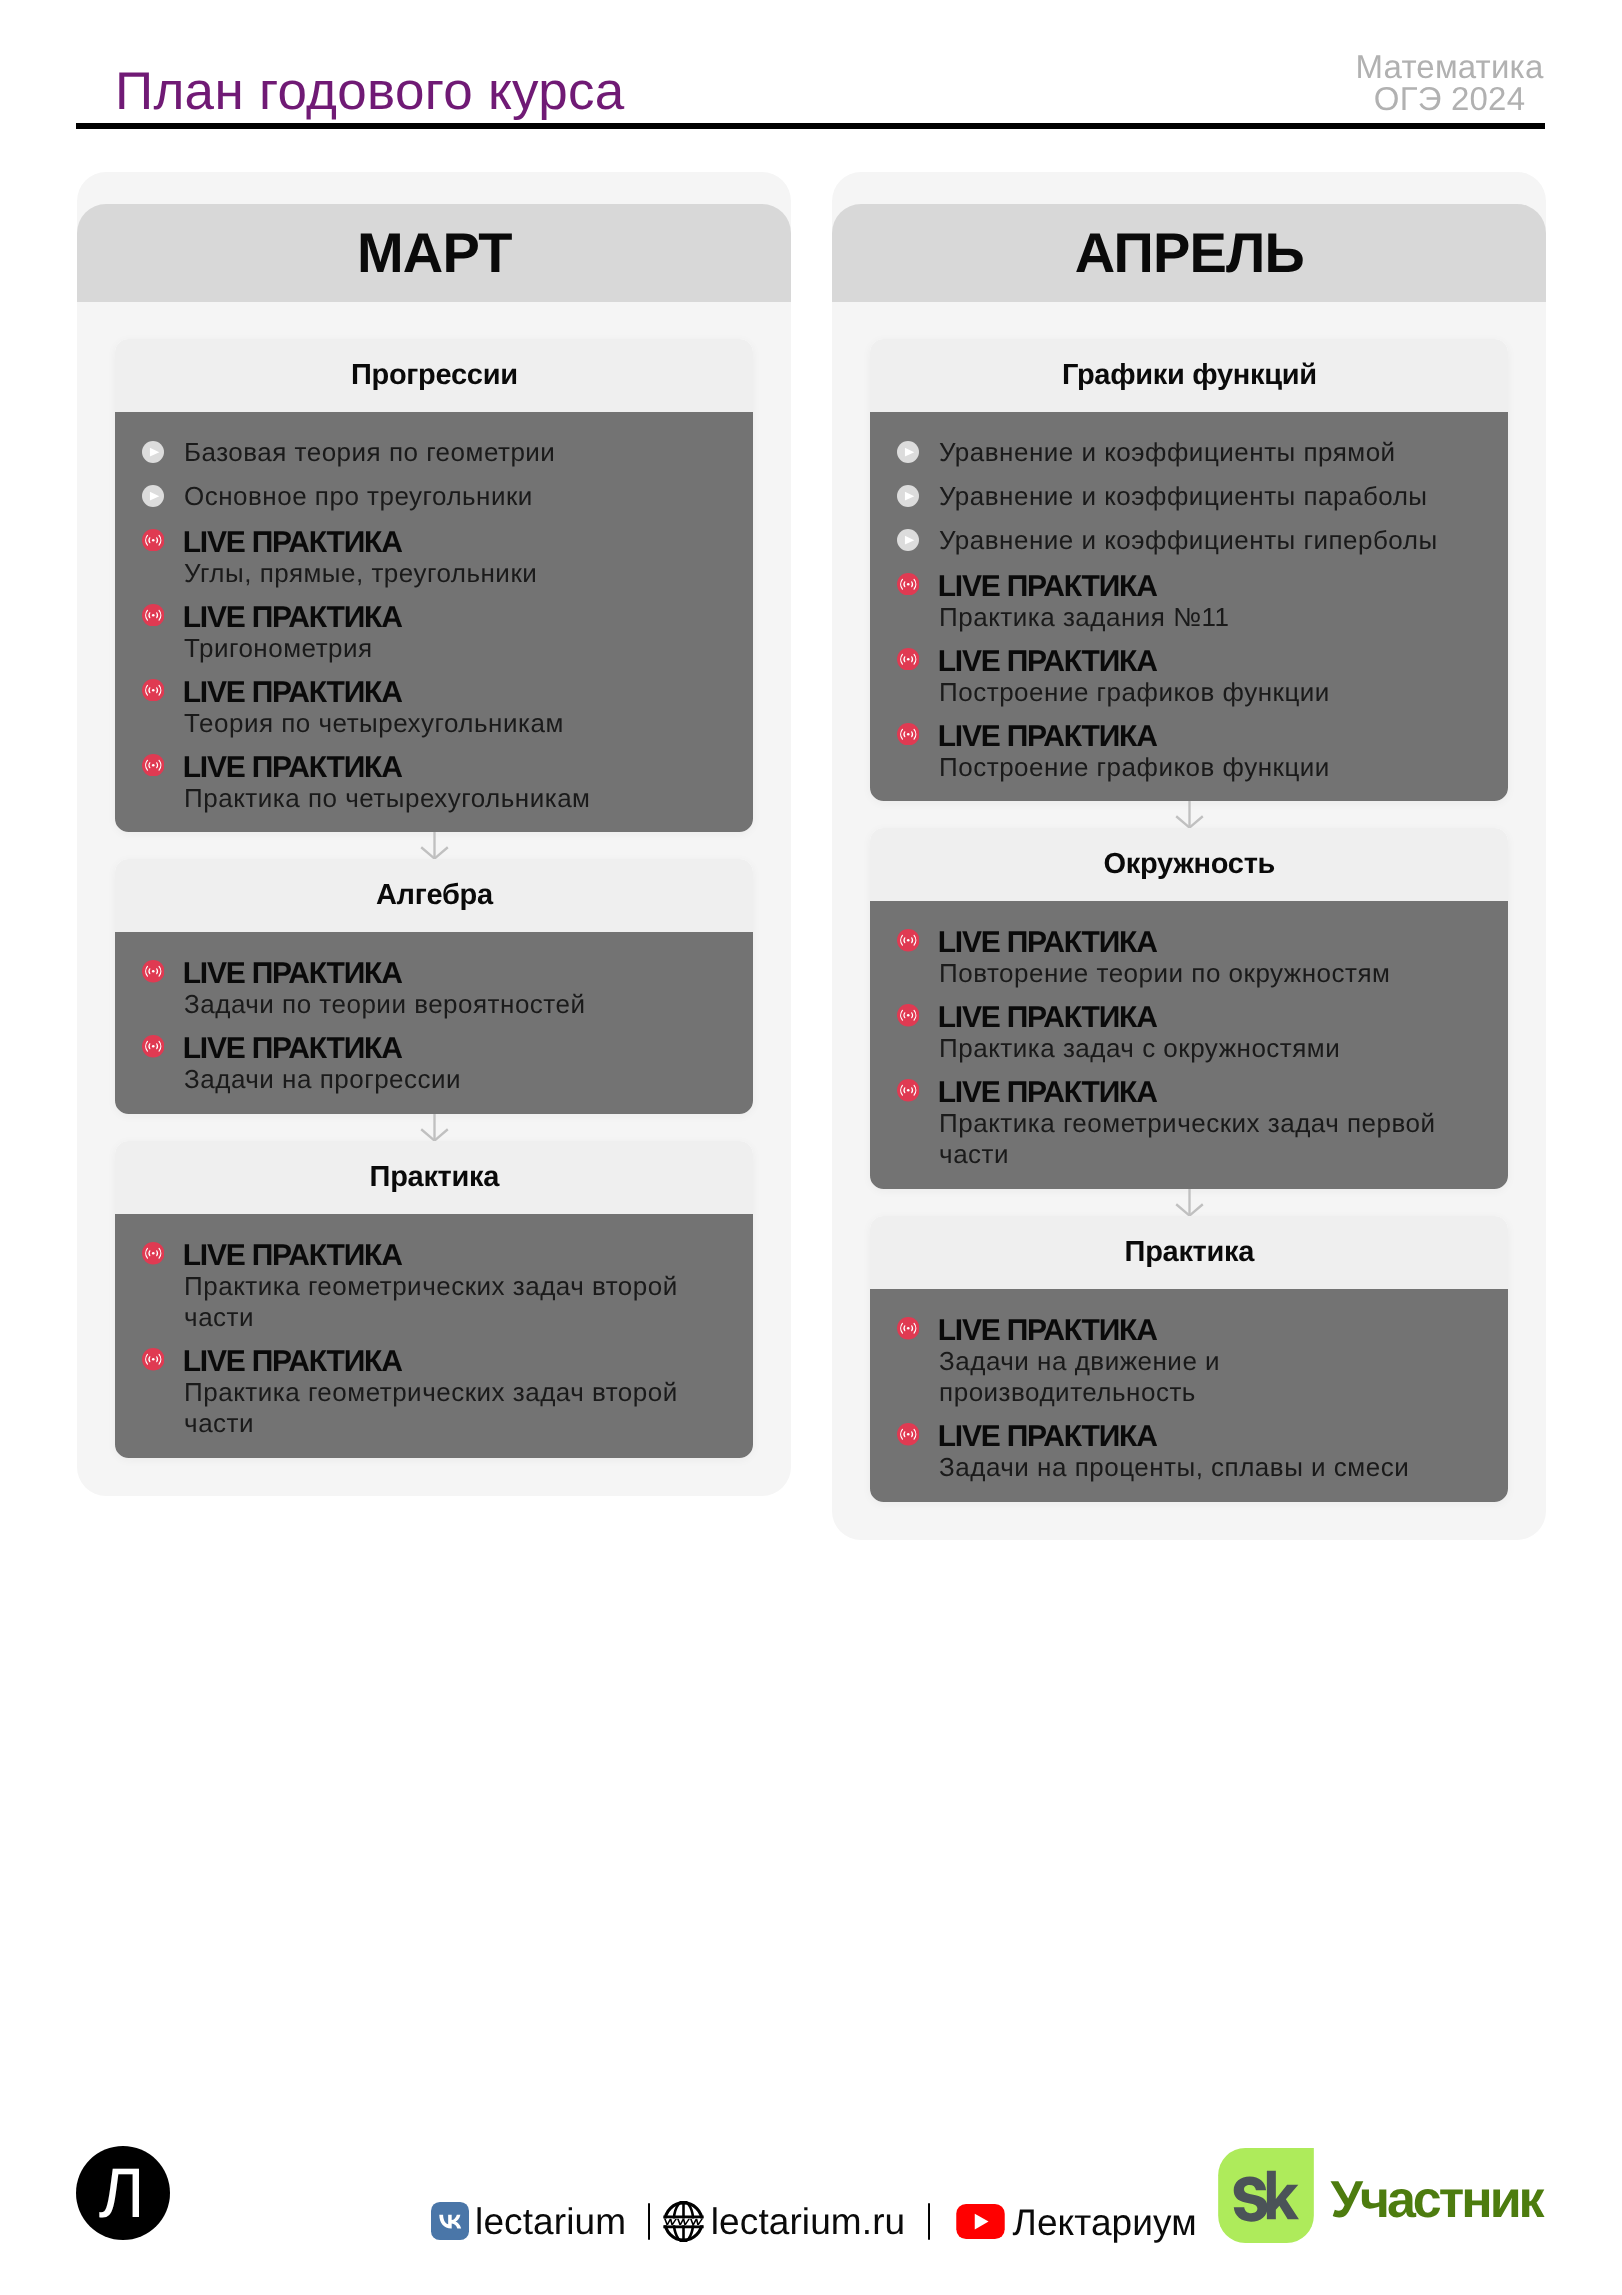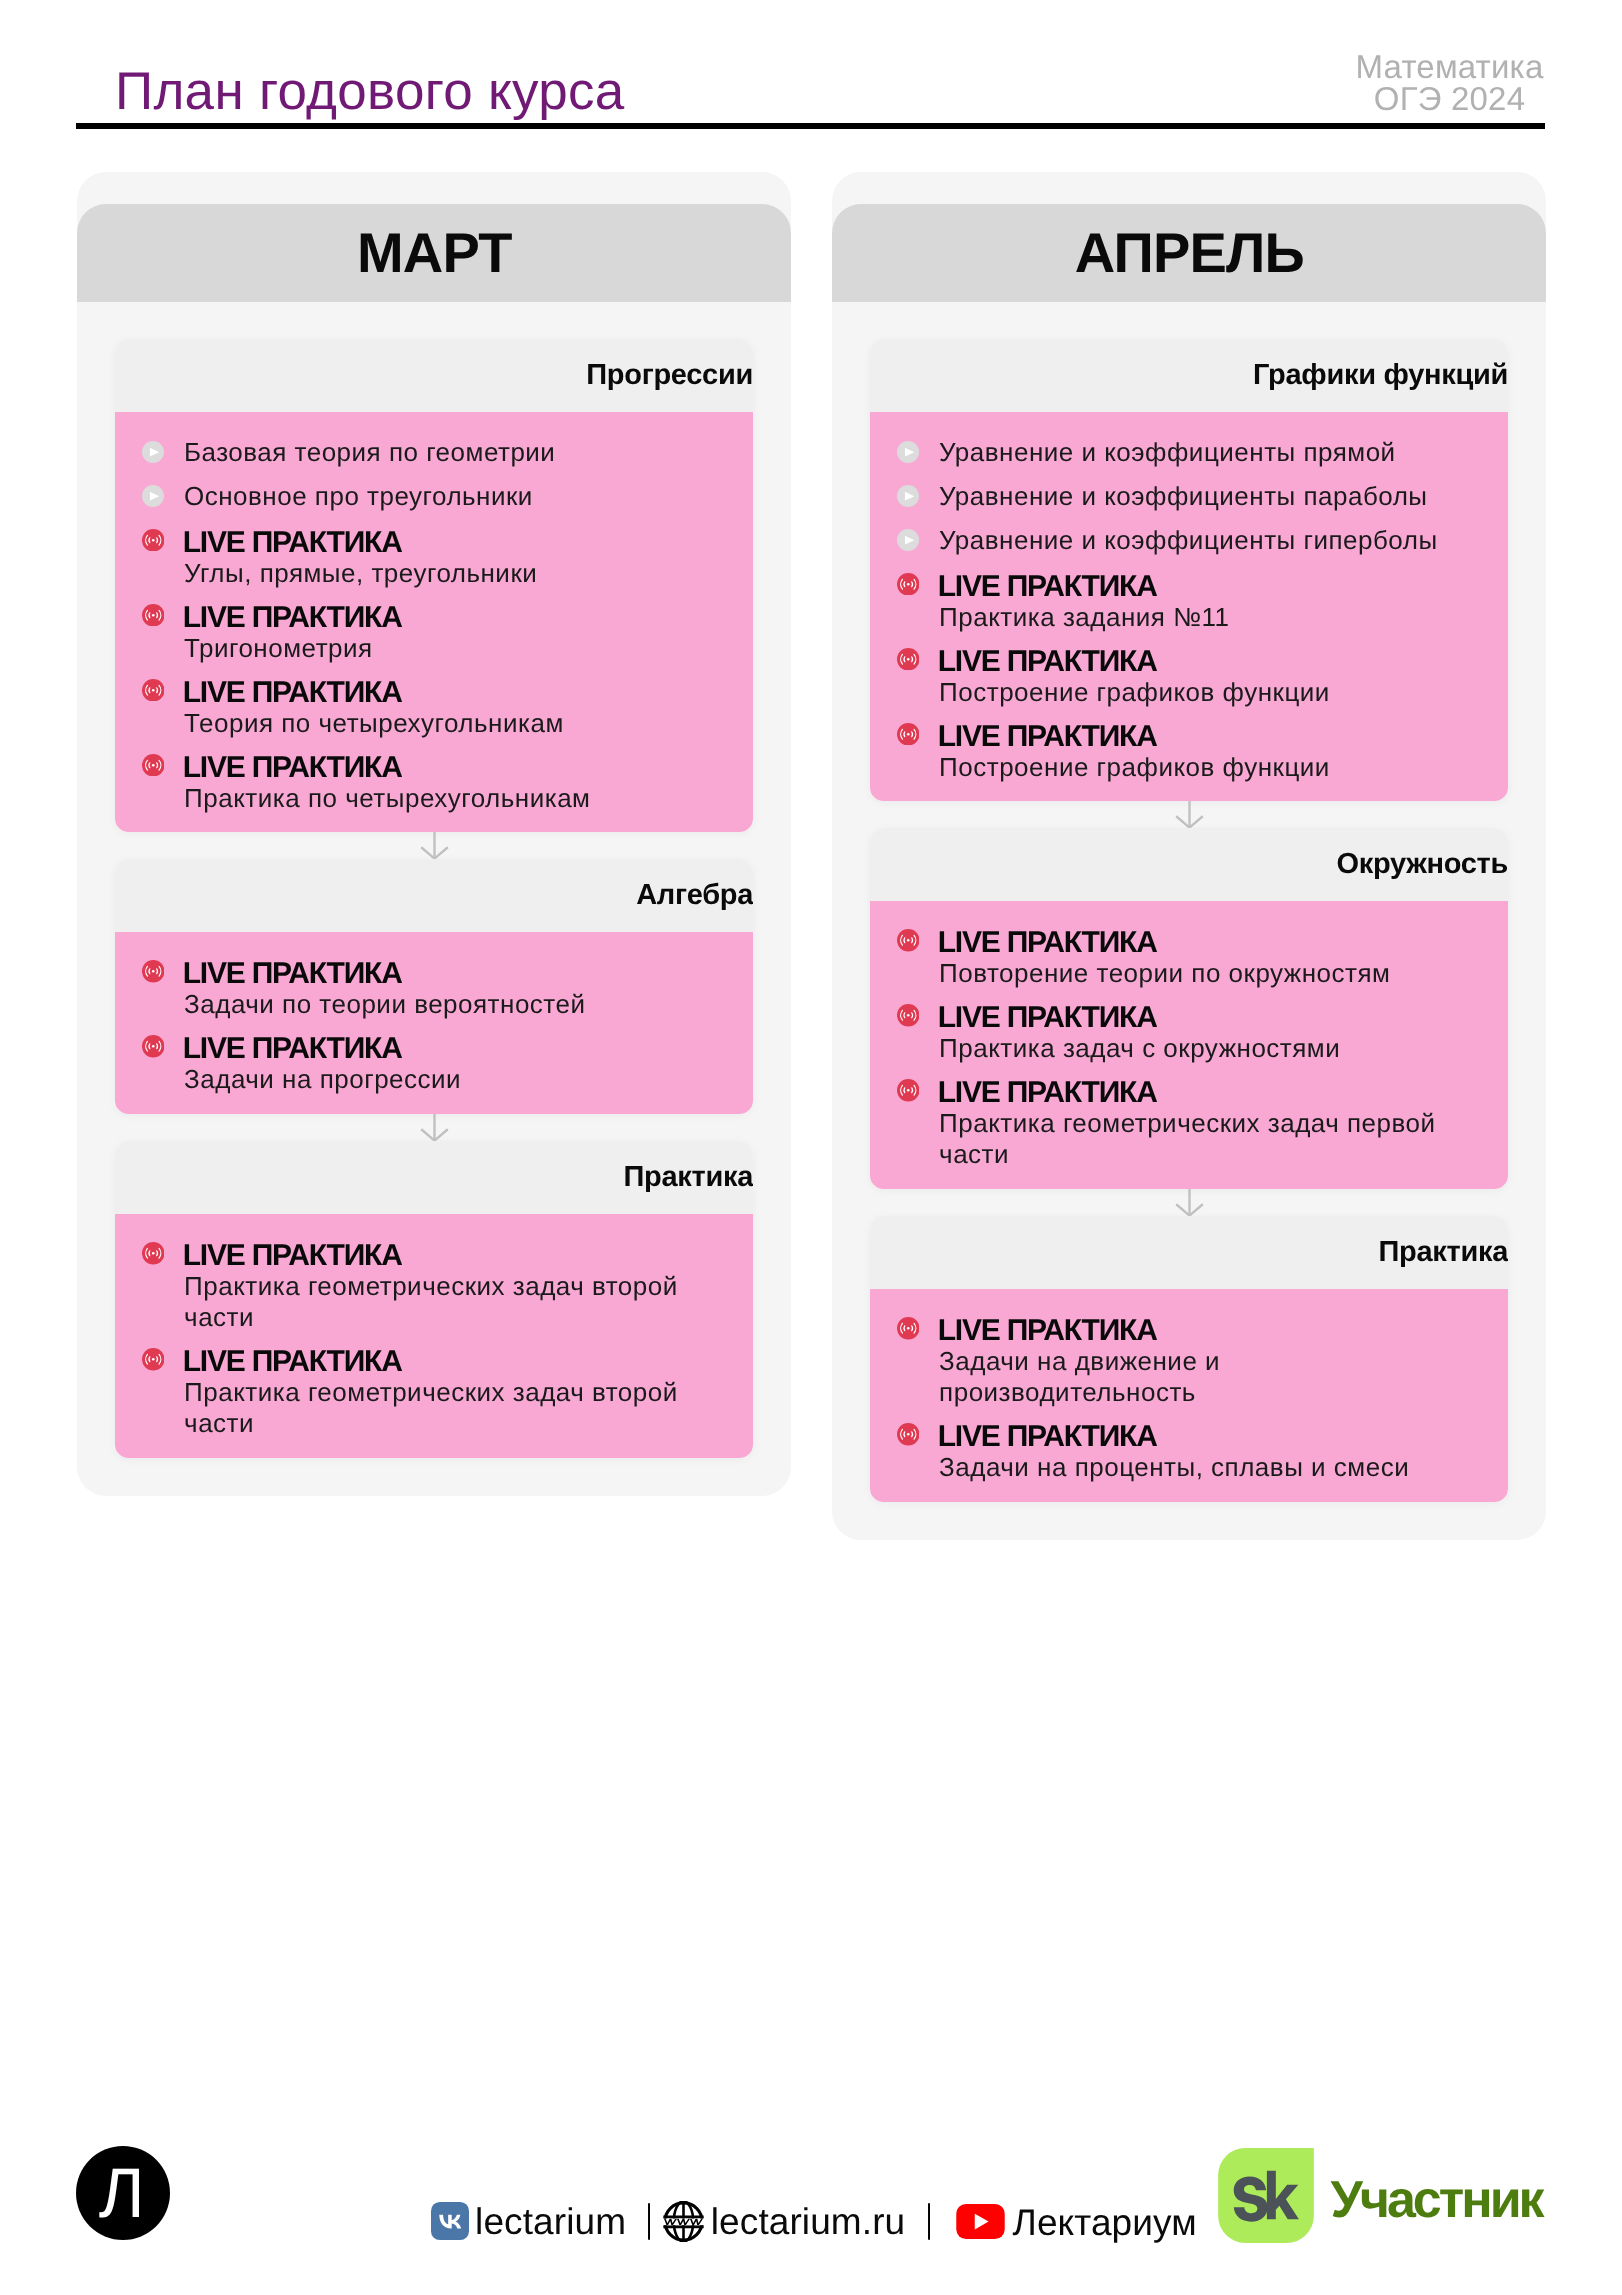--- a/index.html
+++ b/index.html
@@ -24,24 +24,24 @@
   .col-right{left:832px;}
   .col-head{height:98px;background:#d8d8d8;border-radius:29px 29px 0 0;
             display:flex;align-items:center;justify-content:center;margin-top:32px;}
   .col-head-txt{font-size:56px;font-weight:bold;color:#0a0a0a;line-height:1;
                 letter-spacing:-0.8px;padding-left:0.7px;}
   .col-body{padding:37px 38px 38px 38px;}
 
   
   .sect{border-radius:13.6px;background:#ffffff;overflow:hidden;box-shadow:0 2px 9.5px rgba(0,0,0,0.045);}
   .sect-head{height:73px;background:#efefef;
-             display:flex;align-items:center;justify-content:flex-end;}
+             display:flex;align-items:center;justify-content:center;}
   .sect-head-txt{font-size:29px;font-weight:bold;color:#0a0a0a;line-height:1;
                  letter-spacing:-0.3px;padding-left:0.7px;}
-  .sect-body{background:#f9a8d4;padding:24.5px 38px 20.4px 26.6px;}
+  .sect-body{background:#737373;padding:24.5px 38px 20.4px 26.6px;}
 
   .item{display:flex;align-items:flex-start;margin-bottom:13px;}
   .item:last-child{margin-bottom:0;}
   .ic{flex:0 0 auto;display:block;width:22.5px;height:22.5px;margin-right:20px;margin-top:4.1px;}
   .ic-play{width:22px;height:22px;margin-top:4.1px;margin-right:20.4px;}
   .itxt{flex:1 1 auto;min-width:0;}
   .ttl{font-size:30px;font-weight:bold;letter-spacing:-1.2px;color:#0a0a0a;
        line-height:31px;white-space:nowrap;position:relative;top:2px;left:-1.4px;}
   .sub{font-size:26px;letter-spacing:0.5px;color:#1a1a1a;line-height:31px;position:relative;top:2px;}
   .plain{font-size:26px;letter-spacing:0.5px;color:#1a1a1a;line-height:31px;}

